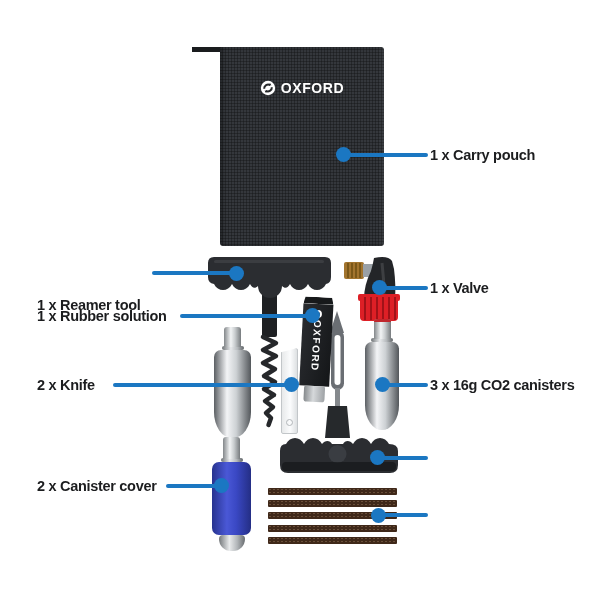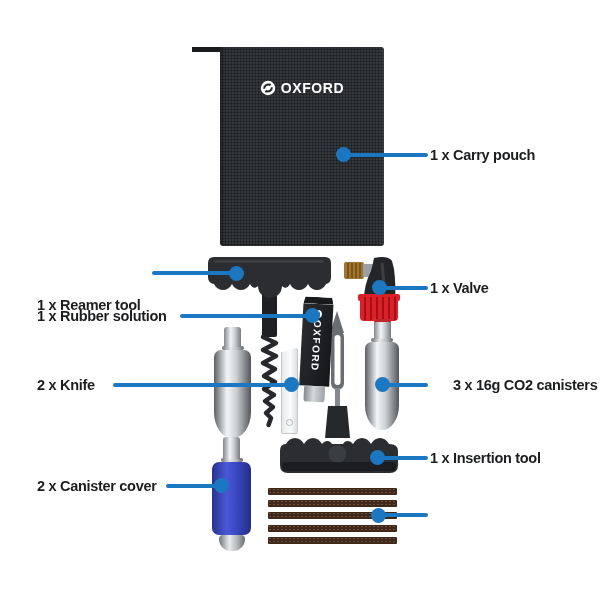--- a/index.html
+++ b/index.html
@@ -179,25 +179,24 @@
   <div class="c-line" style="left:180px;top:314px;width:133px;"></div>
   <div class="c-dot" style="left:305px;top:308px;"></div>
   <div class="c-label" style="left:37px;top:307px;">1 x Rubber solution</div>
 
   <div class="c-line" style="left:113px;top:383px;width:179px;"></div>
   <div class="c-dot" style="left:284px;top:377px;"></div>
   <div class="c-label" style="left:37px;top:376px;">2 x Knife</div>
 
   <div class="c-line" style="left:383px;top:383px;width:45px;"></div>
   <div class="c-dot" style="left:375px;top:377px;"></div>
-  <div class="c-label" style="left:430px;top:376px;margin-left:23px;">3 x 16g CO2 canisters</div>
+  <div class="c-label" style="left:430px;top:376px;">3 x 16g CO2 canisters</div>
 
   <div class="c-line" style="left:378px;top:456px;width:50px;"></div>
   <div class="c-dot" style="left:370px;top:450px;"></div>
-  <div class="c-label" style="left:430px;top:449px;">1 x Insertion tool</div>
 
   <div class="c-line" style="left:166px;top:484px;width:56px;"></div>
   <div class="c-dot" style="left:214px;top:478px;"></div>
   <div class="c-label" style="left:37px;top:477px;">2 x Canister cover</div>
 
   <div class="c-line" style="left:379px;top:513px;width:49px;"></div>
   <div class="c-dot" style="left:371px;top:508px;"></div>
 
 </div>
 

